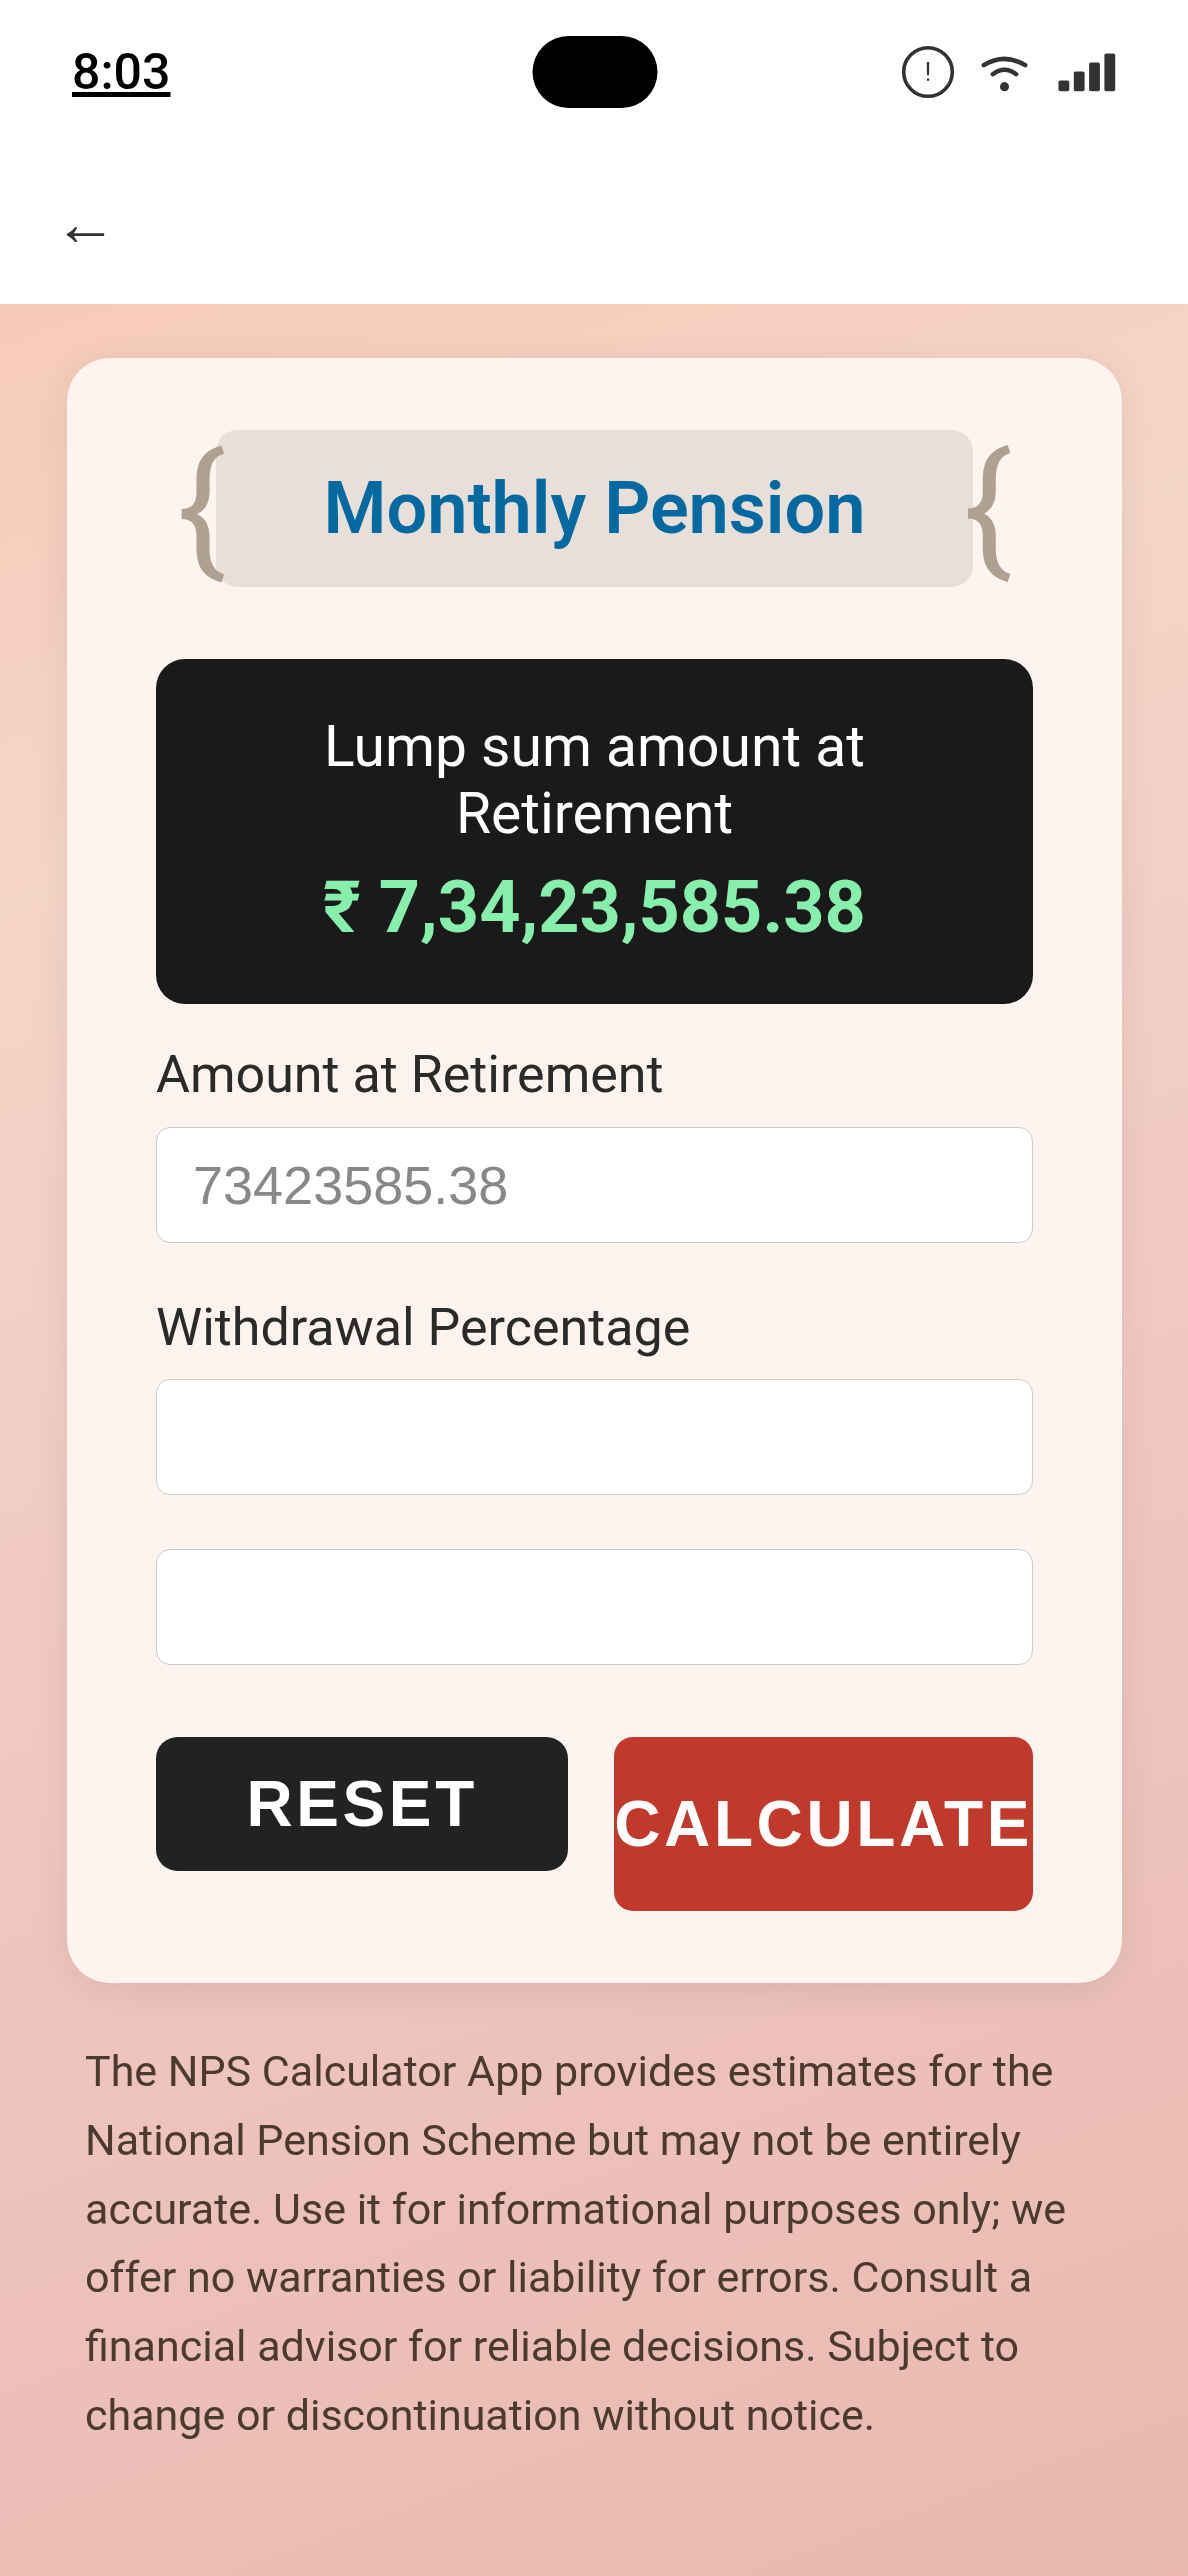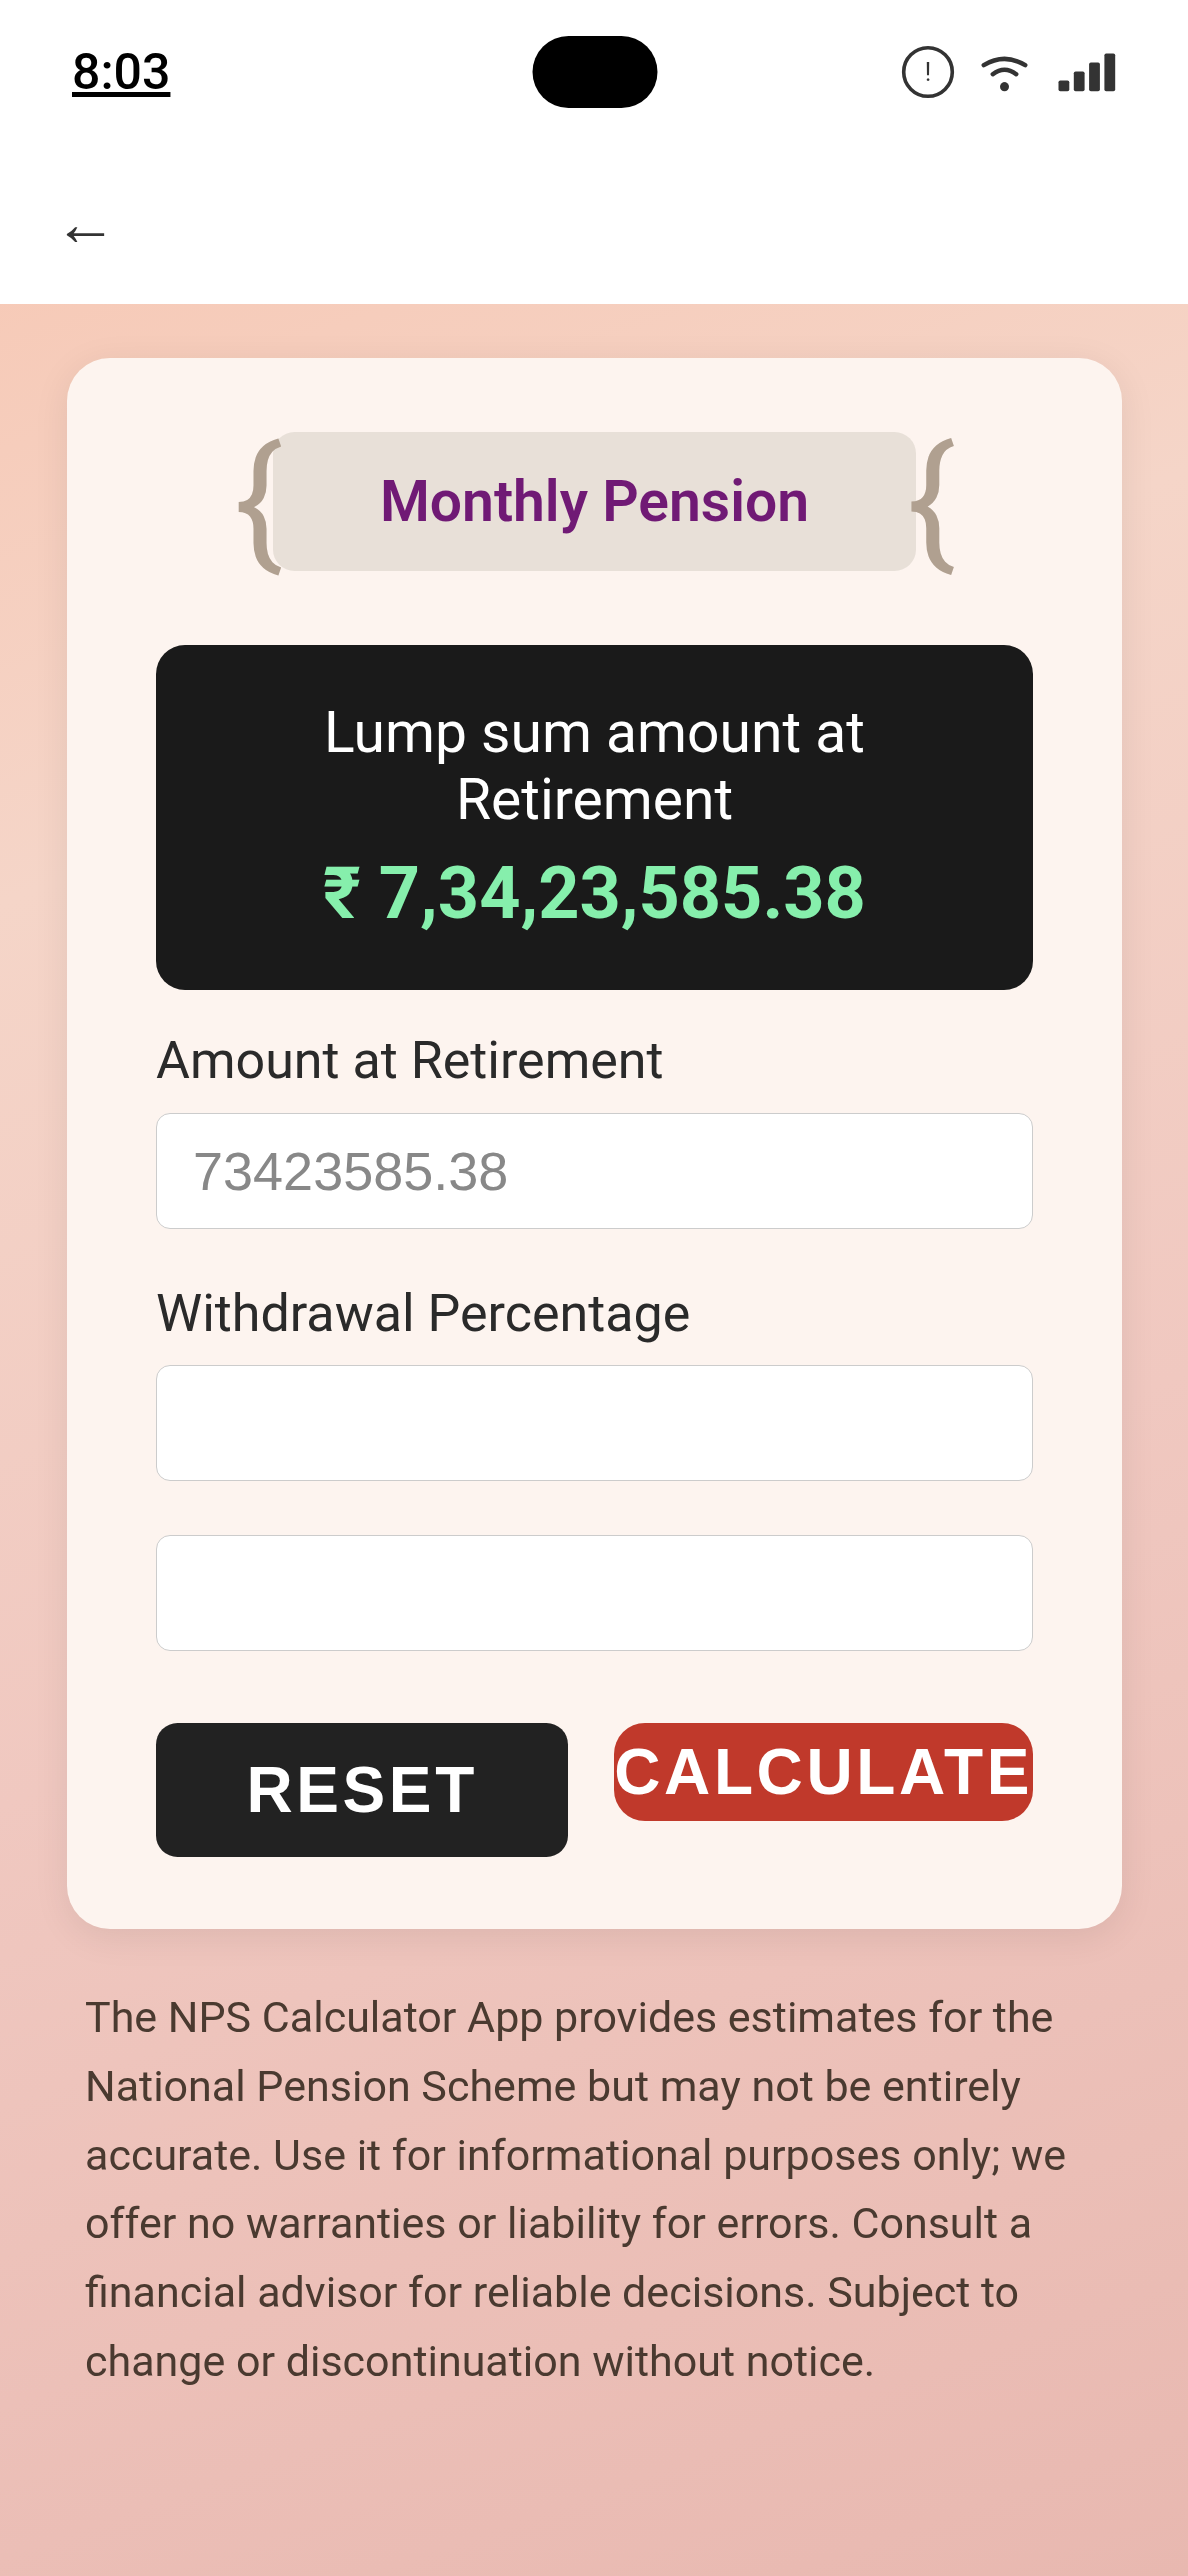--- a/index.html
+++ b/index.html
@@ -102,23 +102,23 @@
       margin-left: -9px;
     }
 
     .title-box {
       background: #e8e0d8;
       border-radius: 21.5px;
       padding: 36px 107px;
     }
 
     .title-text {
-      font-size: 57px;
+      font-size: 72px;
       font-weight: 600;
-      color: #701a75;
+      color: #0369a1;
     }
 
     
     .result-box {
       background: #1a1a1a;
       border-radius: 29px;
       padding: 54px 72px;
       margin-bottom: 40px;
       text-align: center;
     }
@@ -174,25 +174,25 @@
       border: none;
       border-radius: 21.5px;
       font-size: 64px;
       font-weight: 700;
       cursor: pointer;
       letter-spacing: 3.6px;
     }
 
     .btn-calculate {
       flex: 1;
-      height: 98px;
+      height: 174px;
       background: #c0392b;
       color: white;
       border: none;
-      border-radius: 31px;
+      border-radius: 19px;
       font-size: 64px;
       font-weight: 700;
       cursor: pointer;
       letter-spacing: 3.6px;
     }
 
     
     .disclaimer {
       margin: 54px auto;
       width: 1055px;

